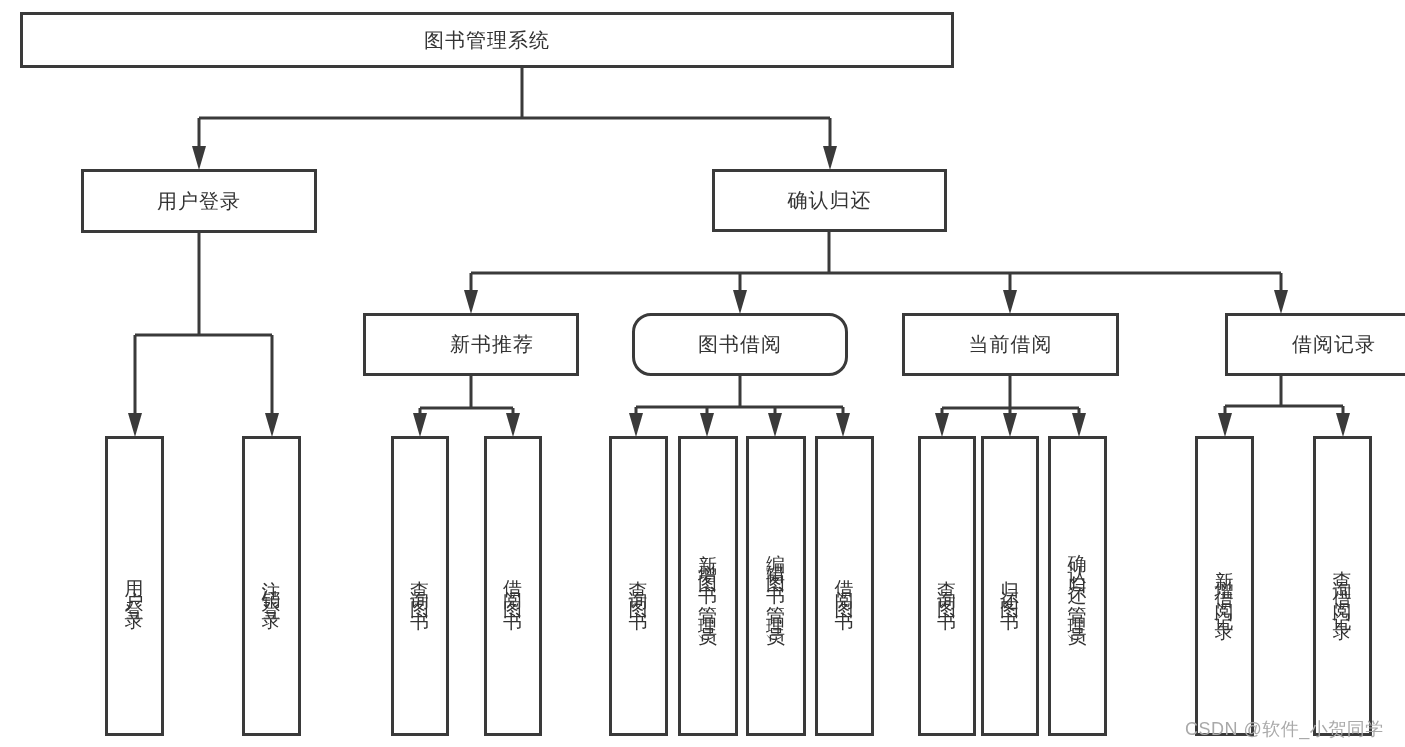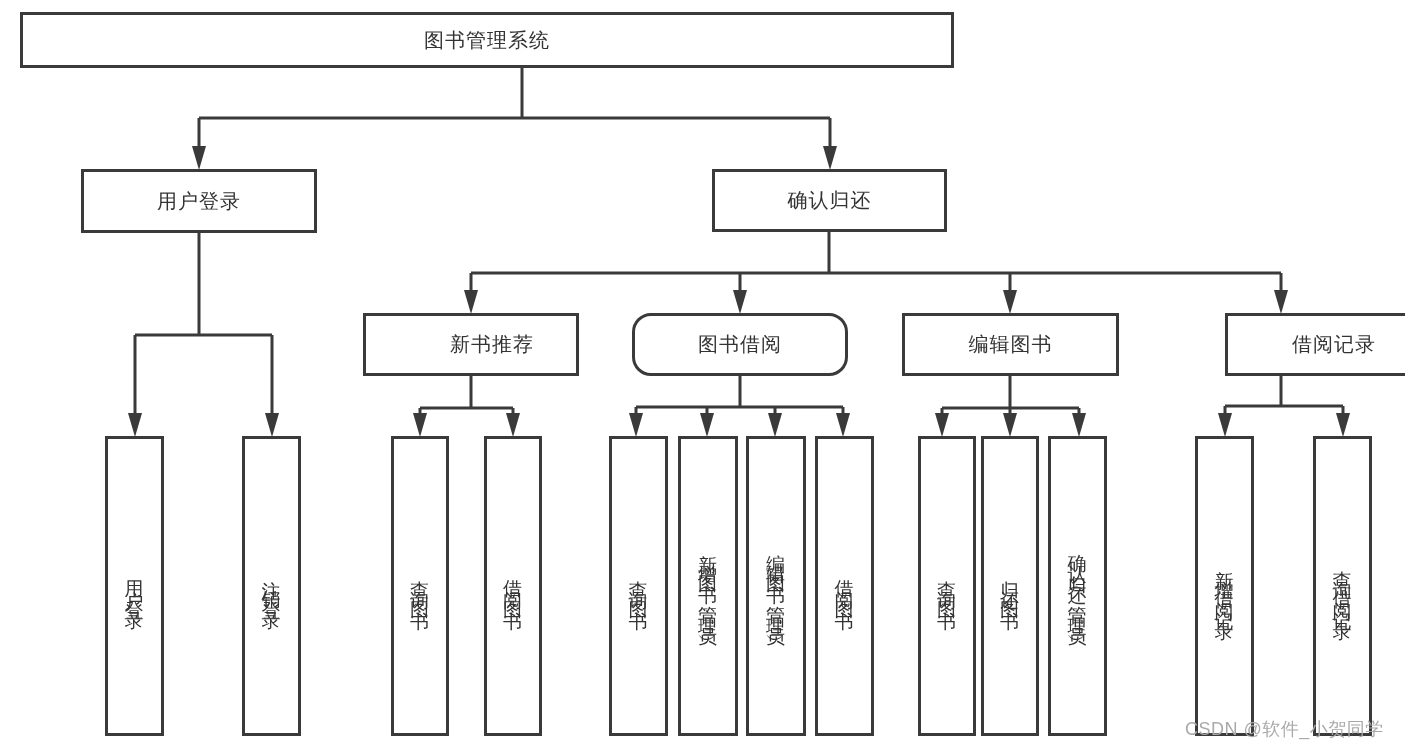--- a/index.html
+++ b/index.html
@@ -97,21 +97,21 @@
     <span class="h-label">确认归还</span>
   </div>
 
   <div class="box" style="left:363px;top:313px;width:216px;height:63px;padding-left:42px;">
     <span class="h-label">新书推荐</span>
   </div>
   <div class="box" style="left:632px;top:313px;width:216px;height:63px;border-radius:19px;">
     <span class="h-label">图书借阅</span>
   </div>
   <div class="box" style="left:902px;top:313px;width:217px;height:63px;">
-    <span class="h-label">编辑图书</span>
+    <span class="h-label">当前借阅</span>
   </div>
   <div class="box" style="left:1225px;top:313px;width:218px;height:63px;">
     <span class="h-label">借阅记录</span>
   </div>
 
   <div class="box" style="left:105px;top:436px;width:59px;height:300px;">
     <span class="v-label">用户登录</span>
   </div>
   <div class="box" style="left:242px;top:436px;width:59px;height:300px;">
     <span class="v-label">注销登录</span>

